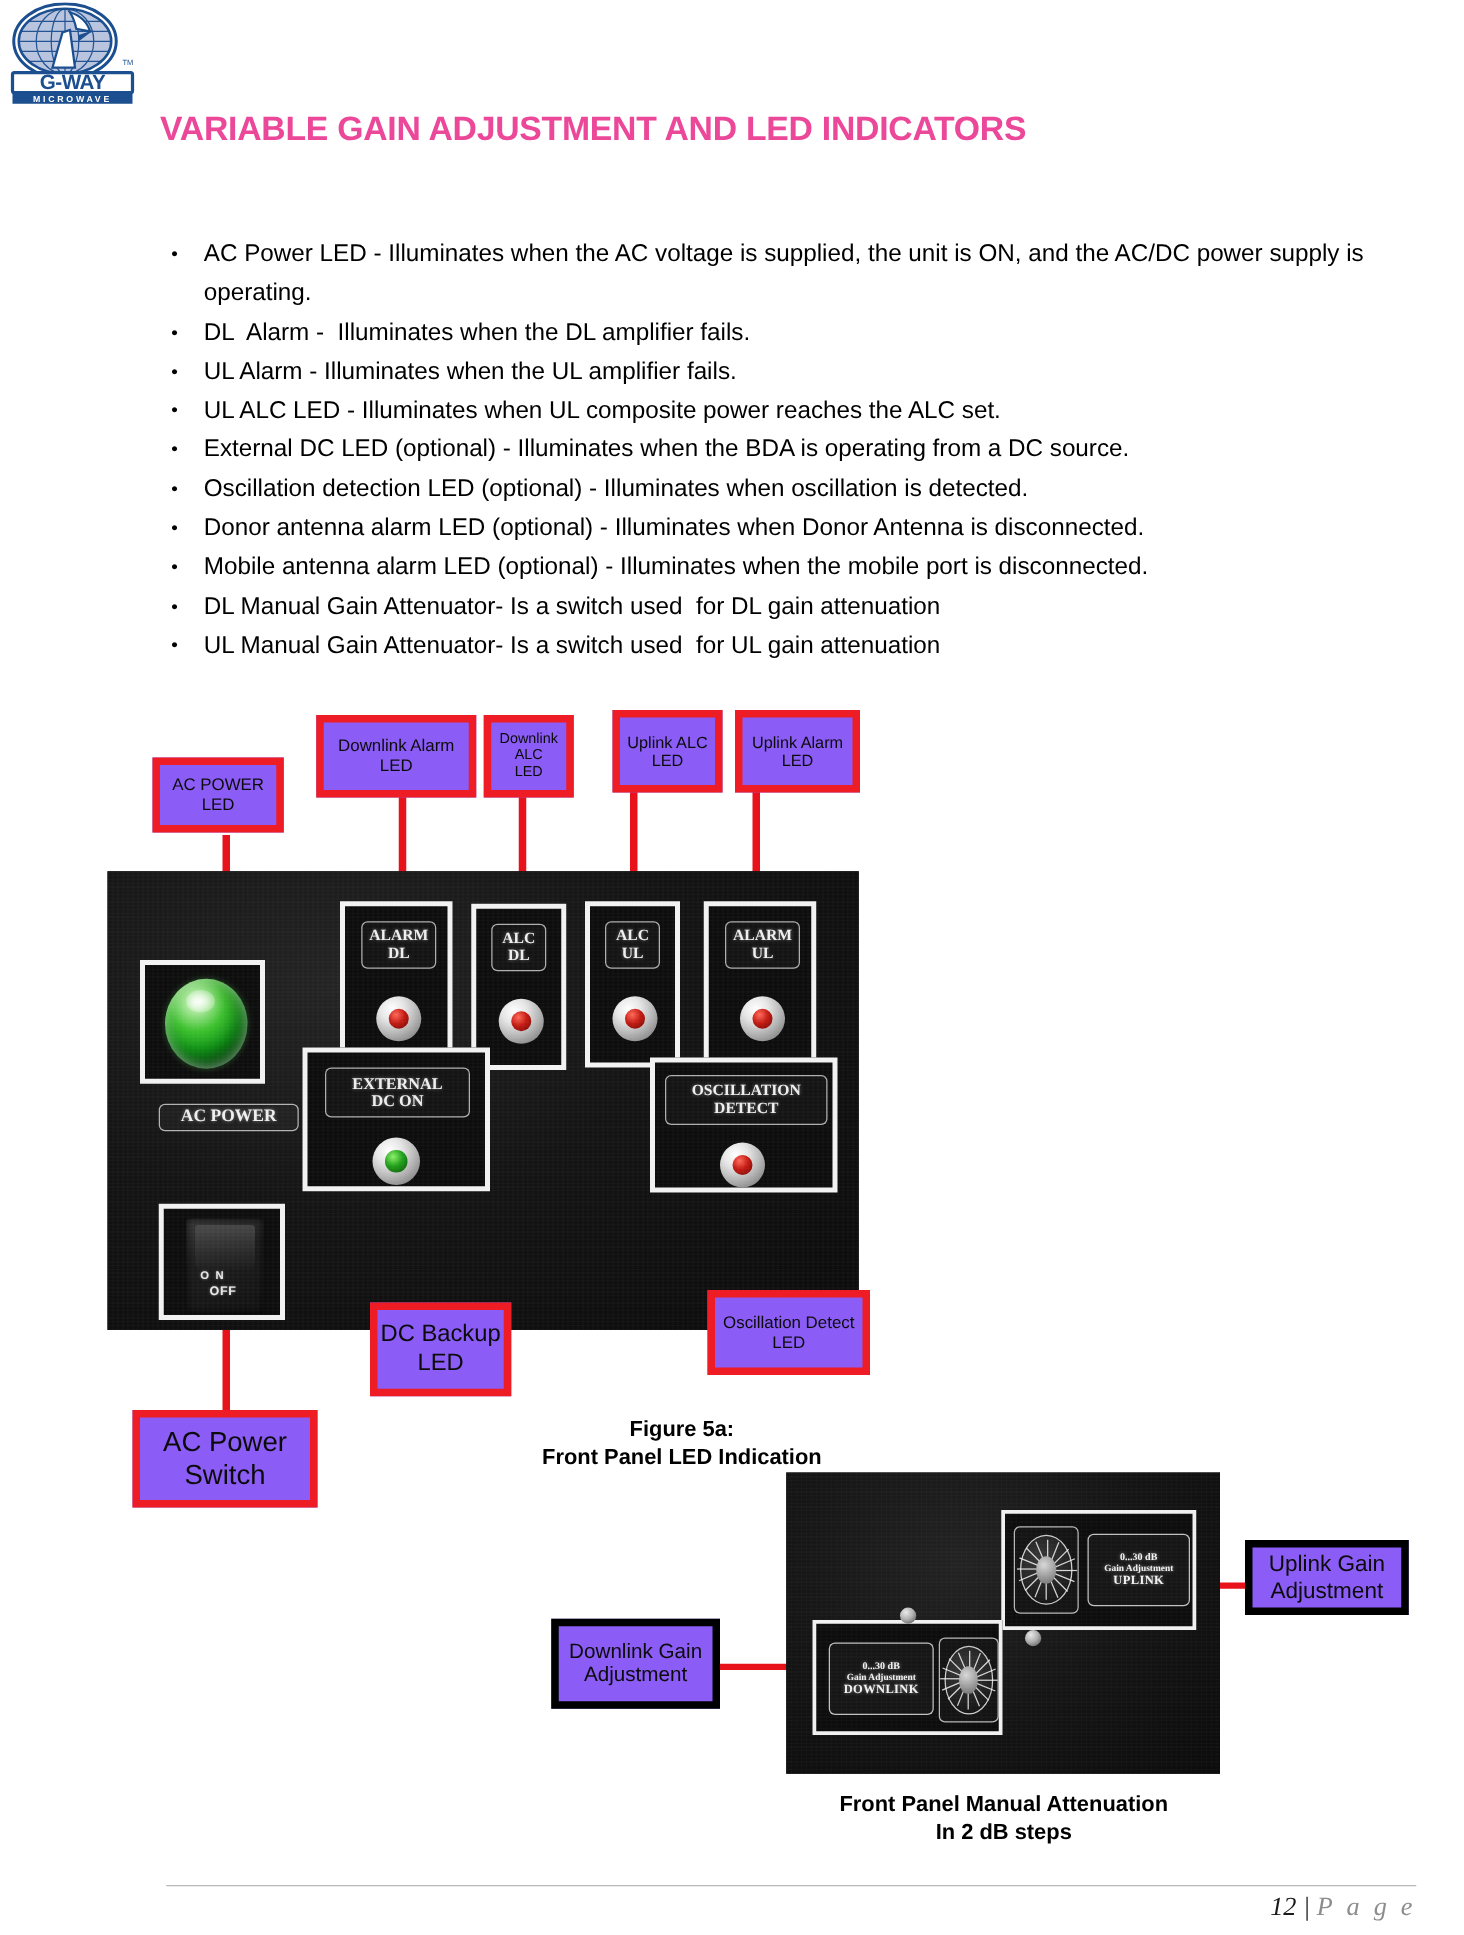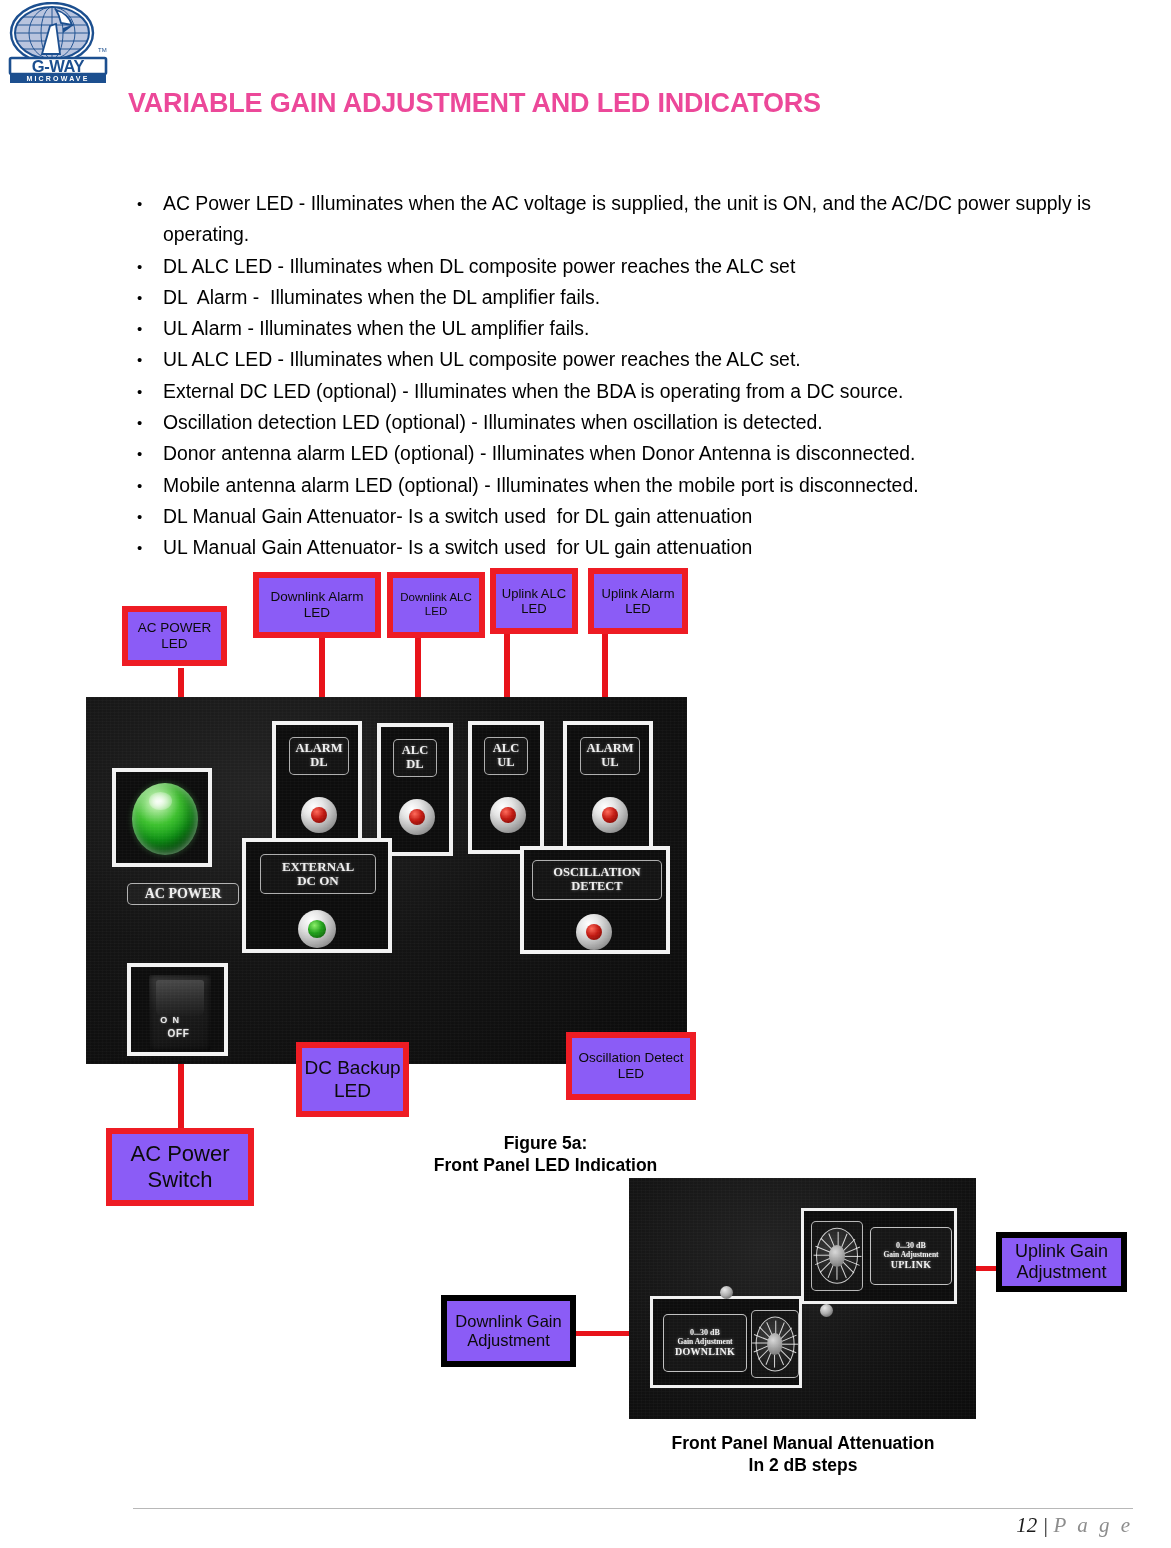--- a/index.html
+++ b/index.html
@@ -385,21 +385,20 @@
     <text x="52" y="69.5" text-anchor="middle" font-family="Liberation Sans, sans-serif" font-size="16.5" font-weight="bold" fill="#1c4f8f" letter-spacing="-0.4">G-WAY</text>
     <rect x="4" y="72" width="96" height="9" fill="#1c4f8f"></rect>
     <text x="52" y="79.4" text-anchor="middle" font-family="Liberation Sans, sans-serif" font-size="7" font-weight="bold" fill="#ffffff" letter-spacing="2.2">MICROWAVE</text>
   </svg>
 </div>
 
 <div id="page-title">VARIABLE GAIN ADJUSTMENT AND LED INDICATORS</div>
 
 <ul id="bullet-list">
   <li>AC Power LED - Illuminates when the AC voltage is supplied, the unit is ON, and the AC/DC power supply is operating.</li>
-  <li>DL ALC LED - Illuminates when DL composite power reaches the ALC set</li>
   <li>DL  Alarm -  Illuminates when the DL amplifier fails.</li>
   <li>UL Alarm - Illuminates when the UL amplifier fails.</li>
   <li>UL ALC LED - Illuminates when UL composite power reaches the ALC set.</li>
   <li>External DC LED (optional) - Illuminates when the BDA is operating from a DC source.</li>
   <li>Oscillation detection LED (optional) - Illuminates when oscillation is detected.</li>
   <li>Donor antenna alarm LED (optional) - Illuminates when Donor Antenna is disconnected.</li>
   <li>Mobile antenna alarm LED (optional) - Illuminates when the mobile port is disconnected.</li>
   <li>DL Manual Gain Attenuator- Is a switch used  for DL gain attenuation</li>
   <li>UL Manual Gain Attenuator- Is a switch used  for UL gain attenuation</li>
 </ul>
@@ -418,21 +417,21 @@
   <div class="callout" style="left:122px; top:606px; width:105px; height:60px; font-size:13.5px; white-space:pre-line;">
     <span>AC POWER
 LED</span>
   </div>
 
   <div class="callout" style="left:253px; top:572px; width:128px; height:66px; font-size:13.5px; white-space:pre-line;">
     <span>Downlink Alarm
 LED</span>
   </div>
 
-  <div class="callout" style="left:387px; top:572px; width:98px; height:66px; font-size:11.5px; white-space:pre-line;">
+  <div class="callout" style="left:387px; top:572px; width:72px; height:66px; font-size:11.5px; white-space:pre-line;">
     <span>Downlink ALC
 LED</span>
   </div>
 
   <div class="callout" style="left:490px; top:568px; width:88px; height:66px; font-size:13px; white-space:pre-line;">
     <span>Uplink ALC
 LED</span>
   </div>
 
   <div class="callout" style="left:588px; top:568px; width:100px; height:66px; font-size:13px; white-space:pre-line;">

